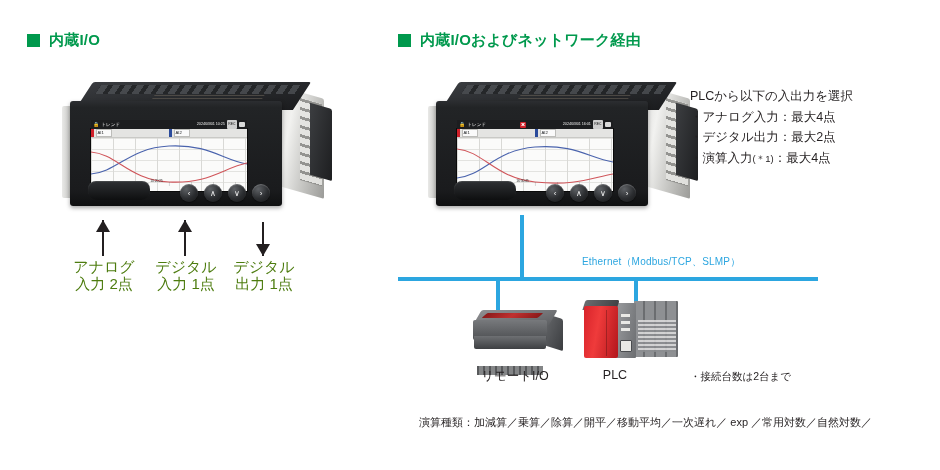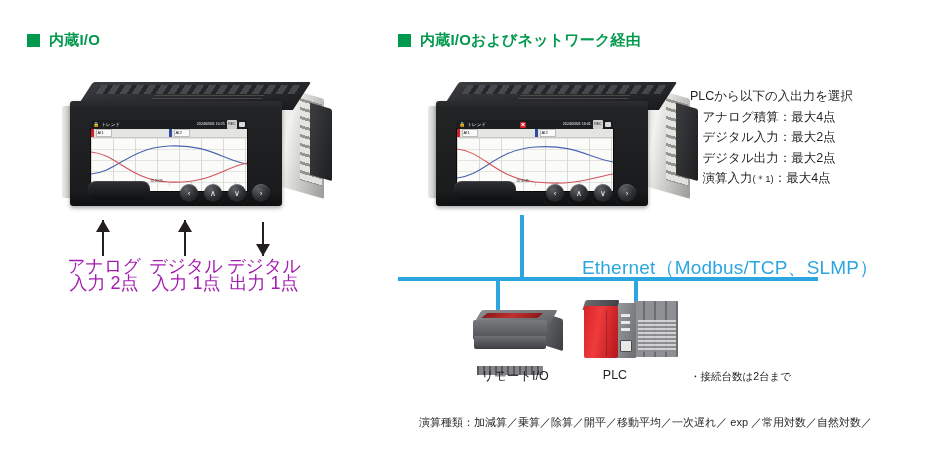--- a/index.html
+++ b/index.html
@@ -208,42 +208,42 @@
   .arrow-head-down {
     position: absolute; left: 0; bottom: 0;
     width: 0; height: 0;
     border-left: 7px solid transparent;
     border-right: 7px solid transparent;
     border-top: 12px solid #231f20;
   }
   .io-label {
     position: absolute;
     text-align: center;
-    font-size: 18px;
+    font-size: 15px;
     line-height: 17px;
-    color: #a21caf;
+    color: #4d7c0f;
     white-space: nowrap;
   }
 
   
   .desc {
     position: absolute;
     font-size: 12.5px;
     line-height: 20.5px;
     color: #231f20;
     white-space: nowrap;
   }
   .desc .ast { font-size: 9.5px; }
 
   
   .net-line { position: absolute; background: #2ca6e0; }
   .net-label {
     position: absolute;
     color: #2ca6e0;
-    font-size: 19px;
+    font-size: 10px;
     white-space: nowrap;
     letter-spacing: .2px;
   }
 
   
   .rio { position: absolute; width: 92px; height: 52px; }
   .rio-top {
     position: absolute; left: 4px; top: 2px; width: 76px; height: 16px;
     background: linear-gradient(165deg,#8f9093,#5d5f62);
     transform: skewX(-30deg);
@@ -500,24 +500,21 @@
       <div class="btn">∧</div>
       <div class="btn">∨</div>
       <div class="btn">›</div>
     </div>
   </div>
 </div>
 
 <div class="desc" style="left:690px; top:86px;">
   <div>PLCから以下の入出力を選択</div>
   <div>
-    <span>・</span><span>アナログ積算</span><span>：</span><span>最大4点</span>
-  </div>
-  <div>
-    <span>・</span><span>デジタル入力</span><span>：</span><span>最大2点</span>
+    <span>・</span><span>アナログ入力</span><span>：</span><span>最大4点</span>
   </div>
   <div>
     <span>・</span><span>デジタル出力</span><span>：</span><span>最大2点</span>
   </div>
   <div>
     <span>・</span><span>演算入力</span><span class="ast">(＊1)</span><span>：</span><span>最大4点</span>
   </div>
 </div>
 
 <div class="net-label" style="left:582px; top:255px;">Ethernet（Modbus/TCP、SLMP）</div>

